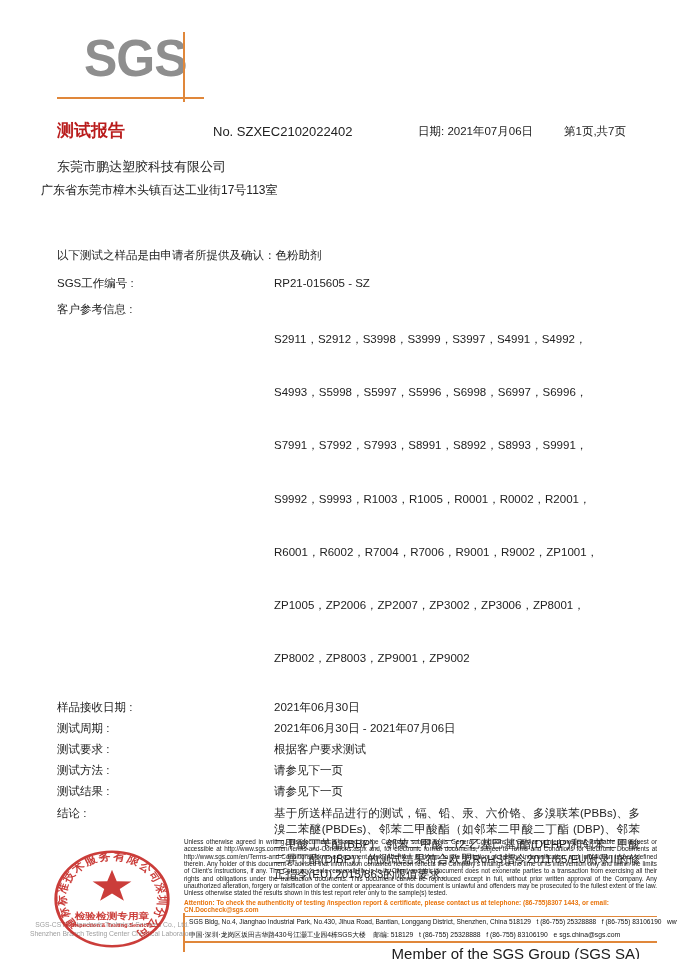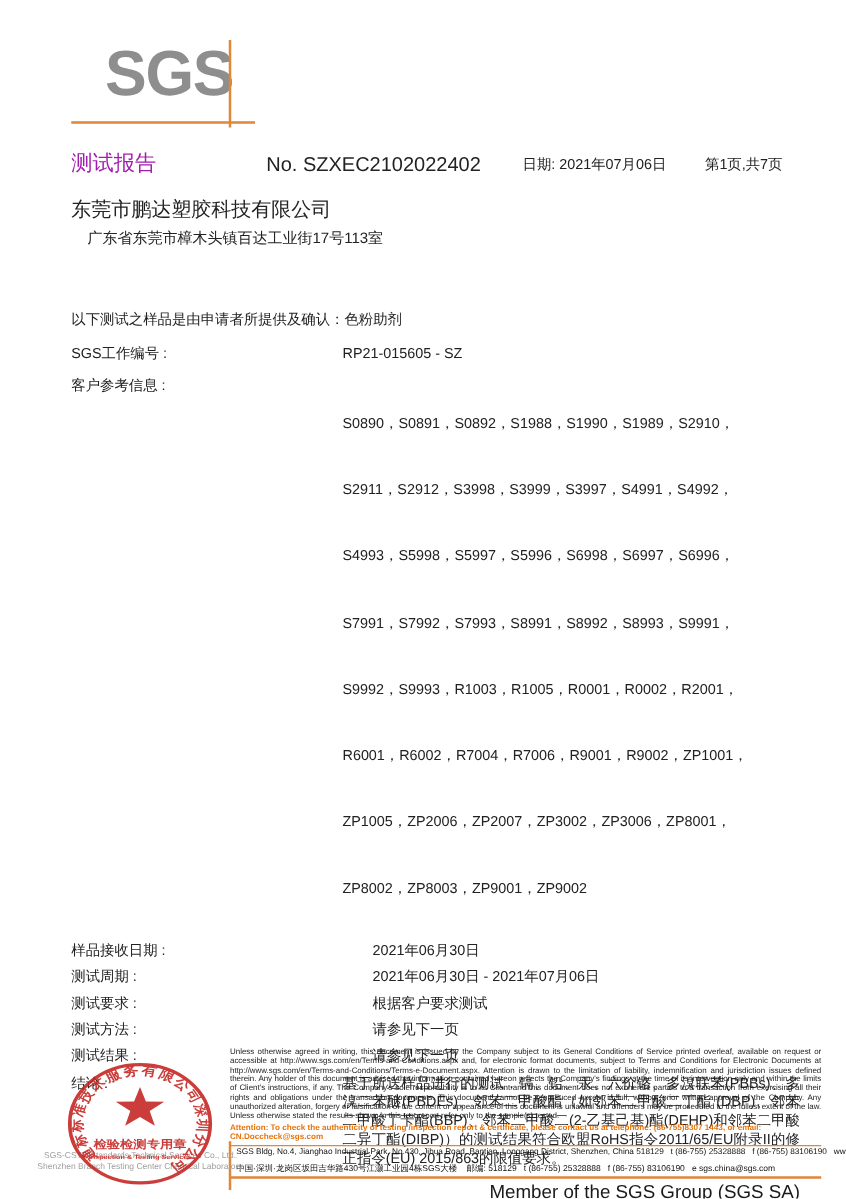--- a/index.html
+++ b/index.html
@@ -7,37 +7,37 @@
   body { font-family:"Liberation Sans","DejaVu Sans",sans-serif; color:#222; }
   .page { position:relative; width:677px; height:959px; background:#fff; overflow:hidden; }
 
   
   .logo-text { position:absolute; left:84px; top:34px; font-size:50px; font-weight:bold;
                color:#8e8e8e; letter-spacing:-1px; line-height:1; transform:scaleY(1.02); }
   .logo-hline { position:absolute; left:57px; top:97px; width:147px; height:2px; background:#e0873a; }
   .logo-vline { position:absolute; left:183px; top:32px; width:2px; height:70px; background:#e0873a; }
 
   
-  .title   { position:absolute; left:57px;  top:119px; font-size:17px; font-weight:normal; color:#a21caf;text-align:right; }
-  .repno   { position:absolute; left:213px; top:124px; font-size:16px; }
+  .title   { position:absolute; left:57px;  top:119px; font-size:17px; font-weight:bold; color:#b91c1c;text-align:right; }
+  .repno   { position:absolute; left:213px; top:124px; font-size:13px; }
   .repdate { position:absolute; left:418px; top:124px; font-size:11.5px; }
   .reppage { position:absolute; left:546px; top:124px; font-size:11.5px;margin-left:18px; }
-  .appl-name { position:absolute; left:57px; top:158px; font-size:16px; }
-  .appl-addr { position:absolute; left:70px; top:182px; font-size:12px;text-align:right; }
+  .appl-name { position:absolute; left:57px; top:158px; font-size:13px; }
+  .appl-addr { position:absolute; left:41px; top:182px; font-size:12px;text-align:right; }
 
   
   .intro { position:absolute; left:57px; top:248px; font-size:11.5px; }
   .fields { position:absolute; left:57px; top:270px; width:583px; padding-top:6px; font-size:11.5px; }
   .frow { display:flex; margin-bottom:7px; line-height:15px; }
   .frow .lbl { width:173px; flex:0 0 173px; }
   .frow .val { flex:1; white-space:pre-wrap;padding-left:44px; }
   .ref-row { margin-bottom:0; }
   .ref-row .lbl { line-height:23.2px; }
   .ref-line { line-height:23.2px; }
-  .r2 { margin-bottom:6px;gap:24px; }
+  .r2 { margin-bottom:6px; }
   .conc-row { margin-top:7px; }
   .conc-row .val { line-height:15.2px; text-align:justify; }
 
   
   .legal { position:absolute; left:184px; top:838px; width:473px; font-size:6.35px;
            line-height:7.35px; color:#1a1a1a; text-align:justify; }
   .attention { position:absolute; left:184px; top:899px; width:473px; font-size:6.5px;
                line-height:7.3px; color:#e8740c; font-weight:bold; }
   .addr-topline { position:absolute; left:184px; top:916px; width:473px; height:1px; background:#e0873a; }
   .addr-botline { position:absolute; left:184px; top:941px; width:473px; height:1.5px; background:#e0873a; }
@@ -74,21 +74,20 @@
 
     <div class="frow">
       <div class="lbl">SGS工作编号 :</div>
       <div class="val">RP21-015605 - SZ</div>
     </div>
 
 
     <div class="frow ref-row">
       <div class="lbl">客户参考信息 :</div>
       <div class="val">
-        <div class="ref-line">S0890，S0891，S0892，S1988，S1990，S1989，S2910，</div>
         <div class="ref-line">S2911，S2912，S3998，S3999，S3997，S4991，S4992，</div>
         <div class="ref-line">S4993，S5998，S5997，S5996，S6998，S6997，S6996，</div>
         <div class="ref-line">S7991，S7992，S7993，S8991，S8992，S8993，S9991，</div>
         <div class="ref-line">S9992，S9993，R1003，R1005，R0001，R0002，R2001，</div>
         <div class="ref-line">R6001，R6002，R7004，R7006，R9001，R9002，ZP1001，</div>
         <div class="ref-line">ZP1005，ZP2006，ZP2007，ZP3002，ZP3006，ZP8001，</div>
         <div class="ref-line">ZP8002，ZP8003，ZP9001，ZP9002</div>
       </div>
     </div>
 

